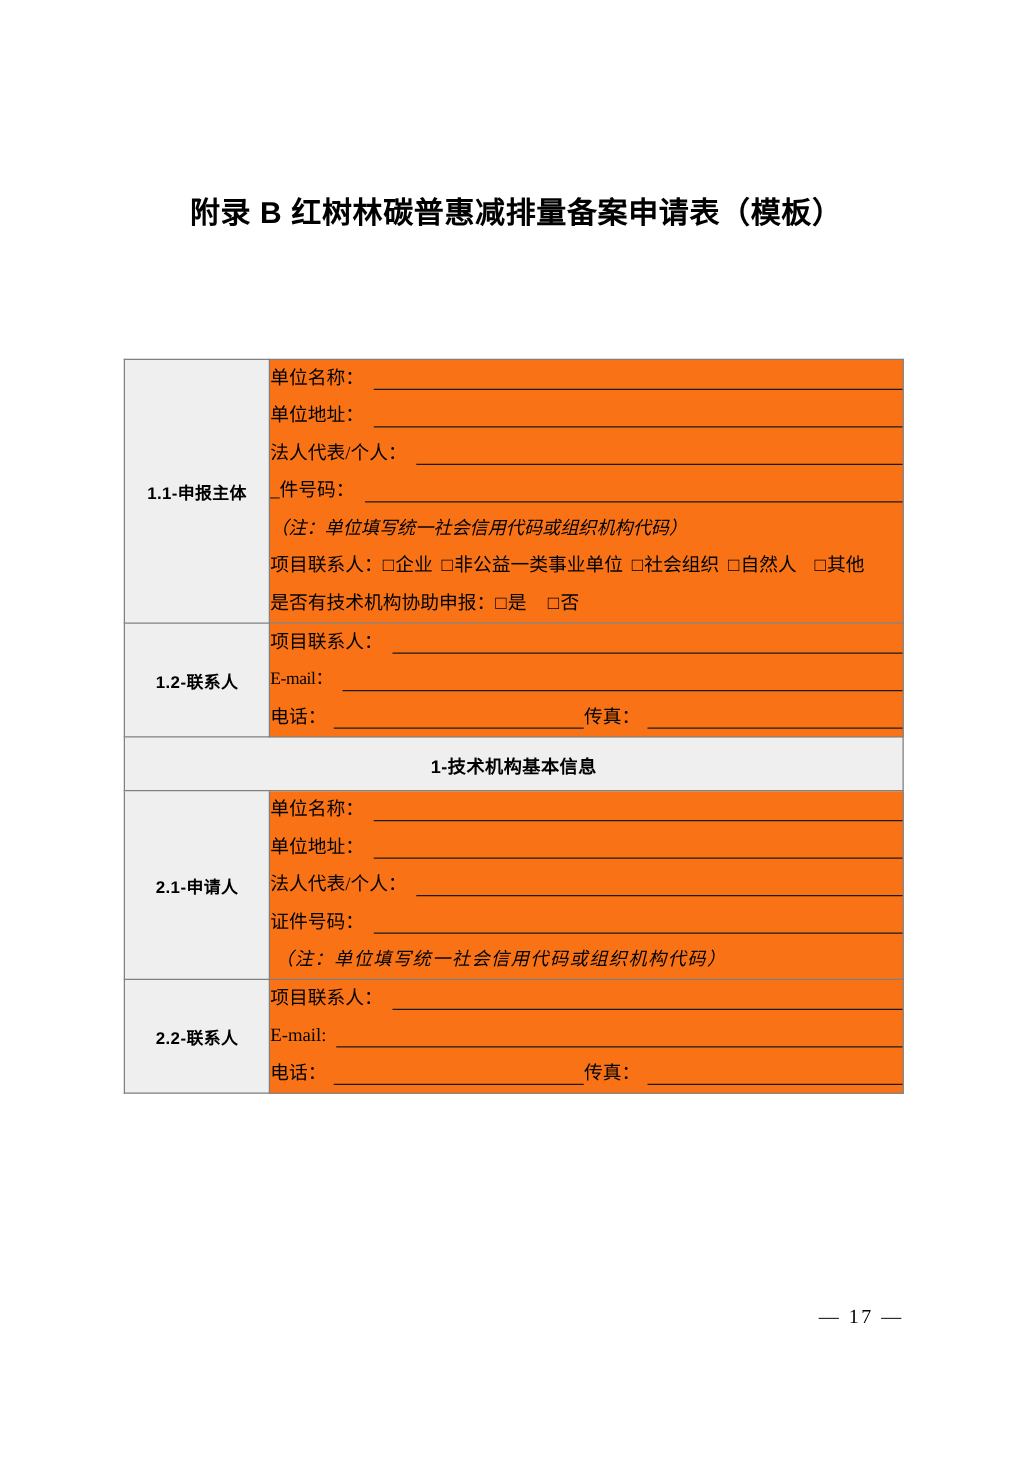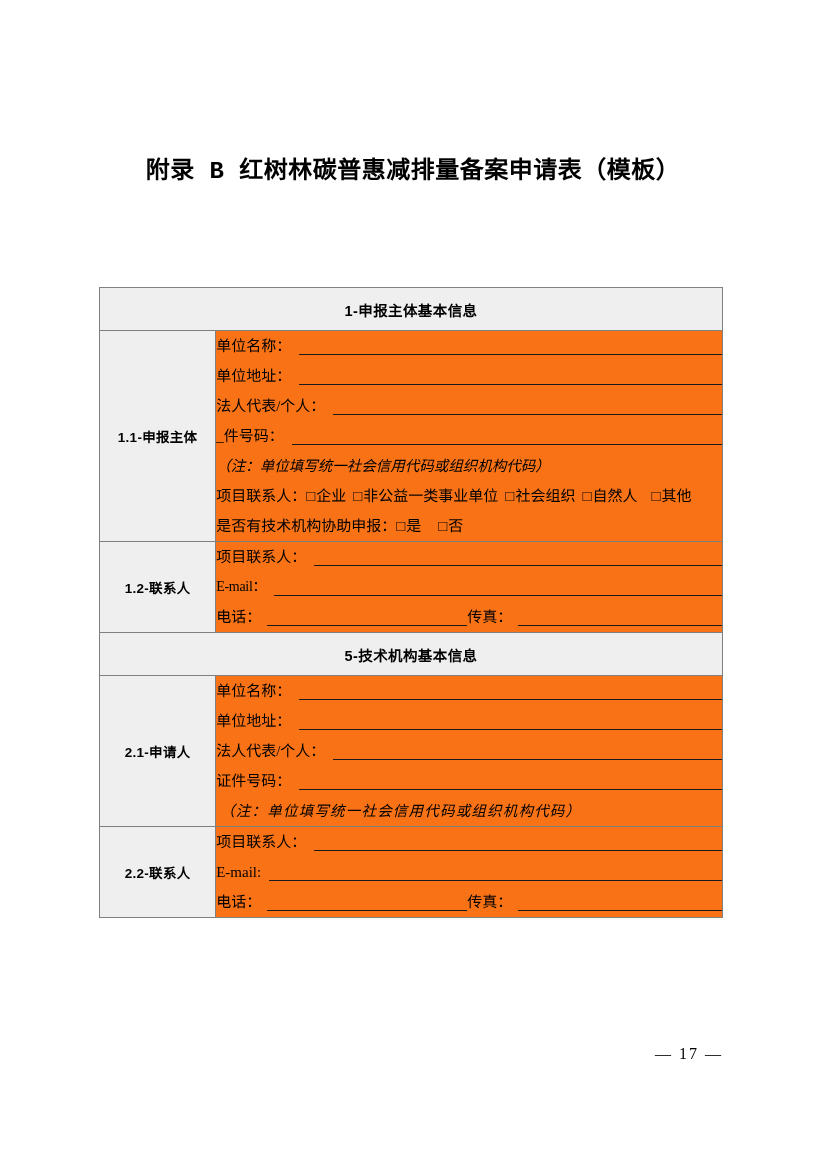--- a/index.html
+++ b/index.html
@@ -22,21 +22,21 @@
     inset: 0;
   }
 
   
   .doc-title {
     position: absolute;
     left: 0;
     right: 0;
     top: 150px;
     text-align: center;
-    font-family: Liberation Mono, monospace;
+    font-family: Liberation Sans, sans-serif;
     font-size: 24px;
     font-weight: 700;
     letter-spacing: 0.5px;
     color: #000;
     white-space: nowrap;
   }
 
   
   .meta-row {
     position: absolute;
@@ -190,23 +190,20 @@
   <div class="doc-title">附录 B  红树林碳普惠减排量备案申请表（模板）</div>
 
 
   <table class="form-table">
     <colgroup>
       <col class="col-label">
       <col class="col-body">
     </colgroup>
     <tbody>
 
-      <tr class="section-row">
-        <td colspan="2">1-申报主体基本信息</td>
-      </tr>
 
       <tr>
         <td class="label-cell">1.1-申报主体</td>
         <td class="body-cell">
 
           <div class="field-line">
             <span class="field-label">单位名称：</span>
             <span class="rule"></span>
           </div>
 
@@ -256,21 +253,21 @@
             <span class="field-label">电话：</span>
             <span class="rule short-phone"></span>
             <span class="inline-label">传真：</span>
             <span class="rule fax"></span>
           </div>
 
         </td>
       </tr>
 
       <tr class="section-row">
-        <td colspan="2">5-技术机构基本信息</td>
+        <td colspan="2">1-技术机构基本信息</td>
       </tr>
 
       <tr>
         <td class="label-cell">2.1-申请人</td>
         <td class="body-cell">
 
           <div class="field-line">
             <span class="field-label">单位名称：</span>
             <span class="rule"></span>
           </div>

